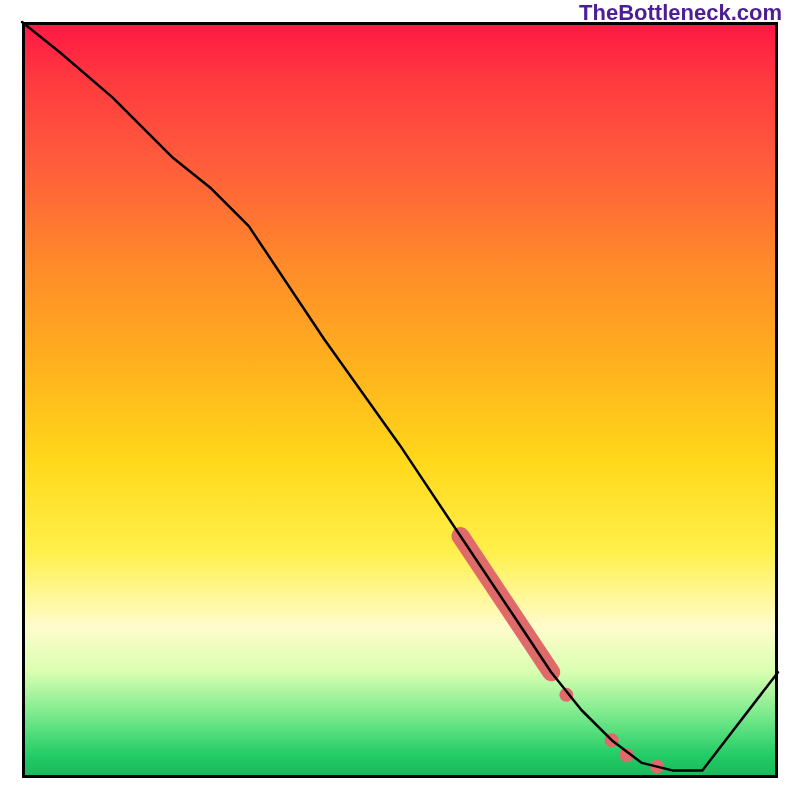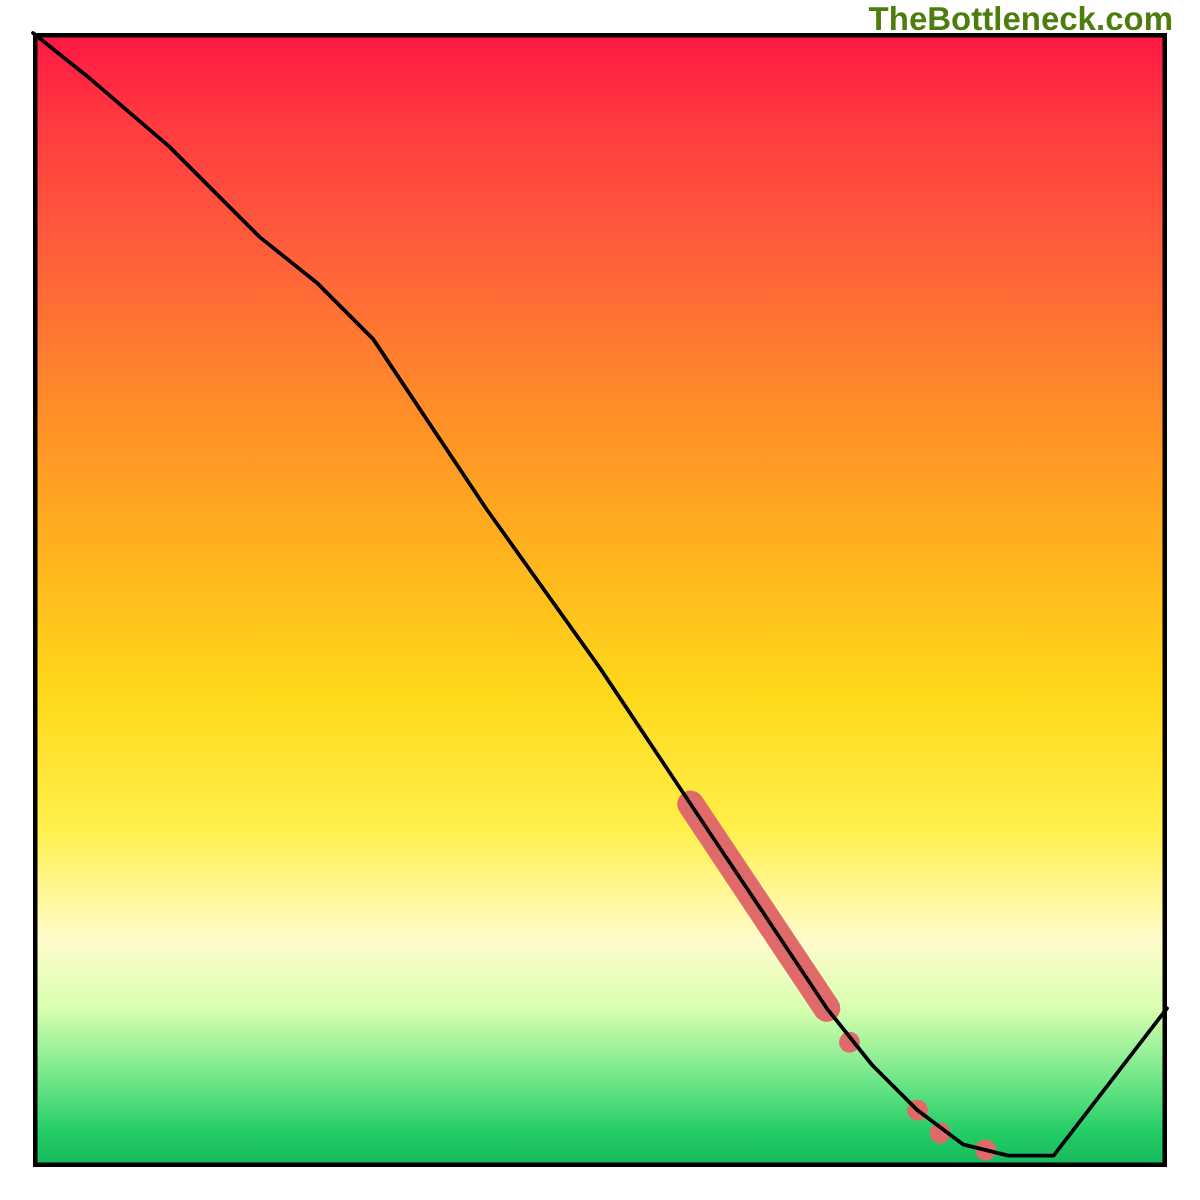--- a/index.html
+++ b/index.html
@@ -48,21 +48,21 @@
     border: 3px solid #000;
     box-sizing: border-box;
     pointer-events: none;
   }
   .watermark {
     position: absolute;
     top: 0px;
     right: 18px;
     font-size: 22px;
     font-weight: 600;
-    color: #4d7c0f;
+    color: #4c1d95;
     font-family: Arial, sans-serif;
   }
   svg.overlay {
     position: absolute;
     left: 22px;
     top: 22px;
     width: 756px;
     height: 756px;
     overflow: visible;
   }

